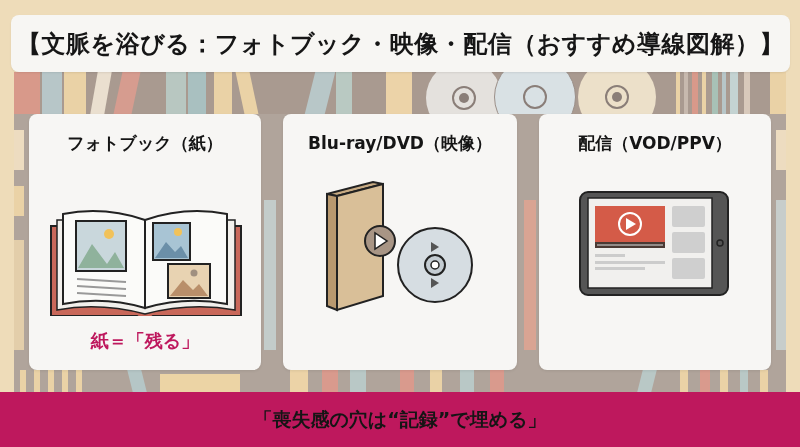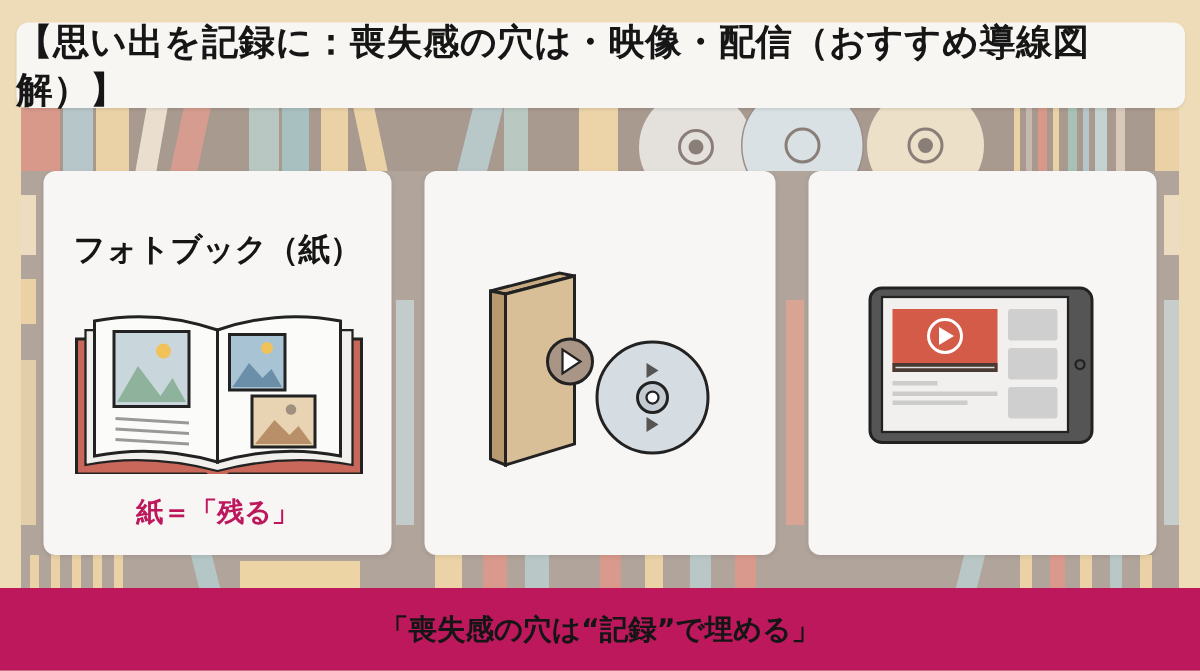--- a/index.html
+++ b/index.html
@@ -7,21 +7,21 @@
   .bg{position:absolute;inset:0;overflow:hidden;}
   .shelf{position:absolute;left:0;width:800px;background:#eedcb9;}
   .shelf-back{position:absolute;left:14px;right:14px;background:#a99a90;}
   .book{position:absolute;bottom:0;}
   .disc{position:absolute;border-radius:50%;}
   .disc .ring{position:absolute;left:50%;top:50%;width:24px;height:24px;margin:-12px 0 0 -12px;border:2px solid #8a7e78;border-radius:50%;box-sizing:border-box;}
   .disc .dot{position:absolute;left:50%;top:50%;width:10px;height:10px;margin:-5px 0 0 -5px;background:#8a7e78;border-radius:50%;}
   .title-bar{position:absolute;left:11px;top:15px;width:779px;height:57px;background:#f7f6f3;border-radius:8px;display:flex;align-items:center;justify-content:center;box-shadow:0 1px 2px rgba(0,0,0,.08);}
   .title-bar span{font-weight:bold;font-size:24px;color:#161616;letter-spacing:.5px;}
   .card{position:absolute;top:114px;height:256px;background:#f7f6f4;border-radius:8px;box-shadow:0 1px 3px rgba(0,0,0,.08);}
-  .card-title{position:absolute;top:18px;left:0;right:0;text-align:center;font-weight:bold;font-size:21px;color:#151515;margin-top:20px;}
+  .card-title{position:absolute;top:18px;left:0;right:0;text-align:center;font-weight:bold;font-size:17px;color:#151515;}
   .card-caption{position:absolute;top:215px;left:0;right:0;text-align:center;font-weight:bold;font-size:18px;color:#be185d;}
   .card-illus{position:absolute;left:0;right:0;top:62px;height:140px;}
   .footer{position:absolute;left:0;top:392px;width:800px;height:55px;background:#be185d;display:flex;align-items:center;justify-content:center;}
   .footer span{font-weight:bold;font-size:19px;color:#151515;}
 </style>
 </head>
 <body>
 
 <div class="bg">
 
@@ -86,21 +86,21 @@
   <div class="book" style="left:490px;top:370px;height:22px;width:14px;background:#d99a8d;"></div>
   <div class="book" style="left:640px;top:370px;height:22px;width:14px;background:#b9c8c6;transform:skewX(-14deg);"></div>
   <div class="book" style="left:680px;top:370px;height:22px;width:8px;background:#ead2a6;"></div>
   <div class="book" style="left:700px;top:370px;height:22px;width:10px;background:#d99a8d;"></div>
   <div class="book" style="left:720px;top:370px;height:22px;width:8px;background:#ead2a6;"></div>
   <div class="book" style="left:740px;top:370px;height:22px;width:8px;background:#b9c8c6;"></div>
   <div class="book" style="left:760px;top:370px;height:22px;width:8px;background:#ead2a6;"></div>
 </div>
 
 <div class="title-bar">
-  <span>【思い出を記録に：喪失感の穴は・映像・配信（おすすめ導線図解）】</span>
+  <span>【文脈を浴びる：フォトブック・映像・配信（おすすめ導線図解）】</span>
 </div>
 
 <div class="card" style="left:29px;width:232px;">
   <div class="card-title">フォトブック（紙）</div>
   <div class="card-illus">
     <svg width="232" height="140" viewBox="0 0 232 140">
       <path d="M22 50 L22 140 L108 140 L116 146 L124 140 L212 140 L212 50 Z" fill="#c9685a" stroke="#222" stroke-width="2"></path>
       <path d="M28 44 L28 134 Q70 126 116 138 Q162 126 206 134 L206 44 Z" fill="#f2f0ec" stroke="#222" stroke-width="1.5"></path>
       <path d="M34 38 Q75 30 116 44 L116 132 Q75 120 34 128 Z" fill="#fbfbf9" stroke="#222" stroke-width="2"></path>
       <path d="M116 44 Q157 30 198 38 L198 128 Q157 120 116 132 Z" fill="#fbfbf9" stroke="#222" stroke-width="2"></path>
@@ -115,37 +115,39 @@
       <circle cx="165" cy="97" r="3.5" fill="#a09080"></circle>
       <line x1="48" y1="103" x2="97" y2="106" stroke="#999" stroke-width="2"></line>
       <line x1="48" y1="110" x2="97" y2="113" stroke="#999" stroke-width="2"></line>
       <line x1="48" y1="117" x2="97" y2="120" stroke="#999" stroke-width="2"></line>
     </svg>
   </div>
   <div class="card-caption">紙＝「残る」</div>
 </div>
 
 <div class="card" style="left:283px;width:234px;">
+  <div class="card-title">Blu-ray/DVD（映像）</div>
   <div class="card-illus">
     <svg width="234" height="140" viewBox="0 0 234 140">
       <polygon points="44,18 90,6 100,8 54,20" fill="#c8ab83" stroke="#222" stroke-width="2"></polygon>
       <polygon points="44,18 54,20 54,134 44,130" fill="#b9996f" stroke="#222" stroke-width="2"></polygon>
       <polygon points="54,20 100,8 100,120 54,134" fill="#d9bf98" stroke="#222" stroke-width="2"></polygon>
       <circle cx="97" cy="65" r="15" fill="#a89585" stroke="#222" stroke-width="2"></circle>
       <polygon points="92,57 92,73 104,65" fill="#fff" stroke="#222" stroke-width="1.5"></polygon>
       <circle cx="152" cy="89" r="37" fill="#d6dde2" stroke="#222" stroke-width="2"></circle>
       <circle cx="152" cy="89" r="10" fill="#c4ccd2" stroke="#222" stroke-width="2"></circle>
       <circle cx="152" cy="89" r="4" fill="#fff" stroke="#222" stroke-width="1.5"></circle>
       <polygon points="148,66 148,76 156,71" fill="#555"></polygon>
       <polygon points="148,102 148,112 156,107" fill="#555"></polygon>
     </svg>
   </div>
 </div>
 
 <div class="card" style="left:539px;width:232px;">
+  <div class="card-title">配信（VOD/PPV）</div>
   <div class="card-illus">
     <svg width="232" height="140" viewBox="0 0 232 140">
       <rect x="41" y="16" width="148" height="103" rx="8" fill="#555" stroke="#222" stroke-width="2"></rect>
       <rect x="49" y="22" width="124" height="90" fill="#f1f0ee" stroke="#222" stroke-width="1.5"></rect>
       <circle cx="181" cy="67" r="3" fill="none" stroke="#222" stroke-width="1.5"></circle>
       <rect x="56" y="30" width="70" height="42" fill="#d45b48"></rect>
       <rect x="56" y="66" width="70" height="6" fill="#4a3a34"></rect>
       <line x1="58" y1="69" x2="124" y2="69" stroke="#ddd" stroke-width="1"></line>
       <circle cx="91" cy="48" r="11" fill="none" stroke="#fff" stroke-width="2"></circle>
       <polygon points="87,42 87,54 97,48" fill="#fff"></polygon>

